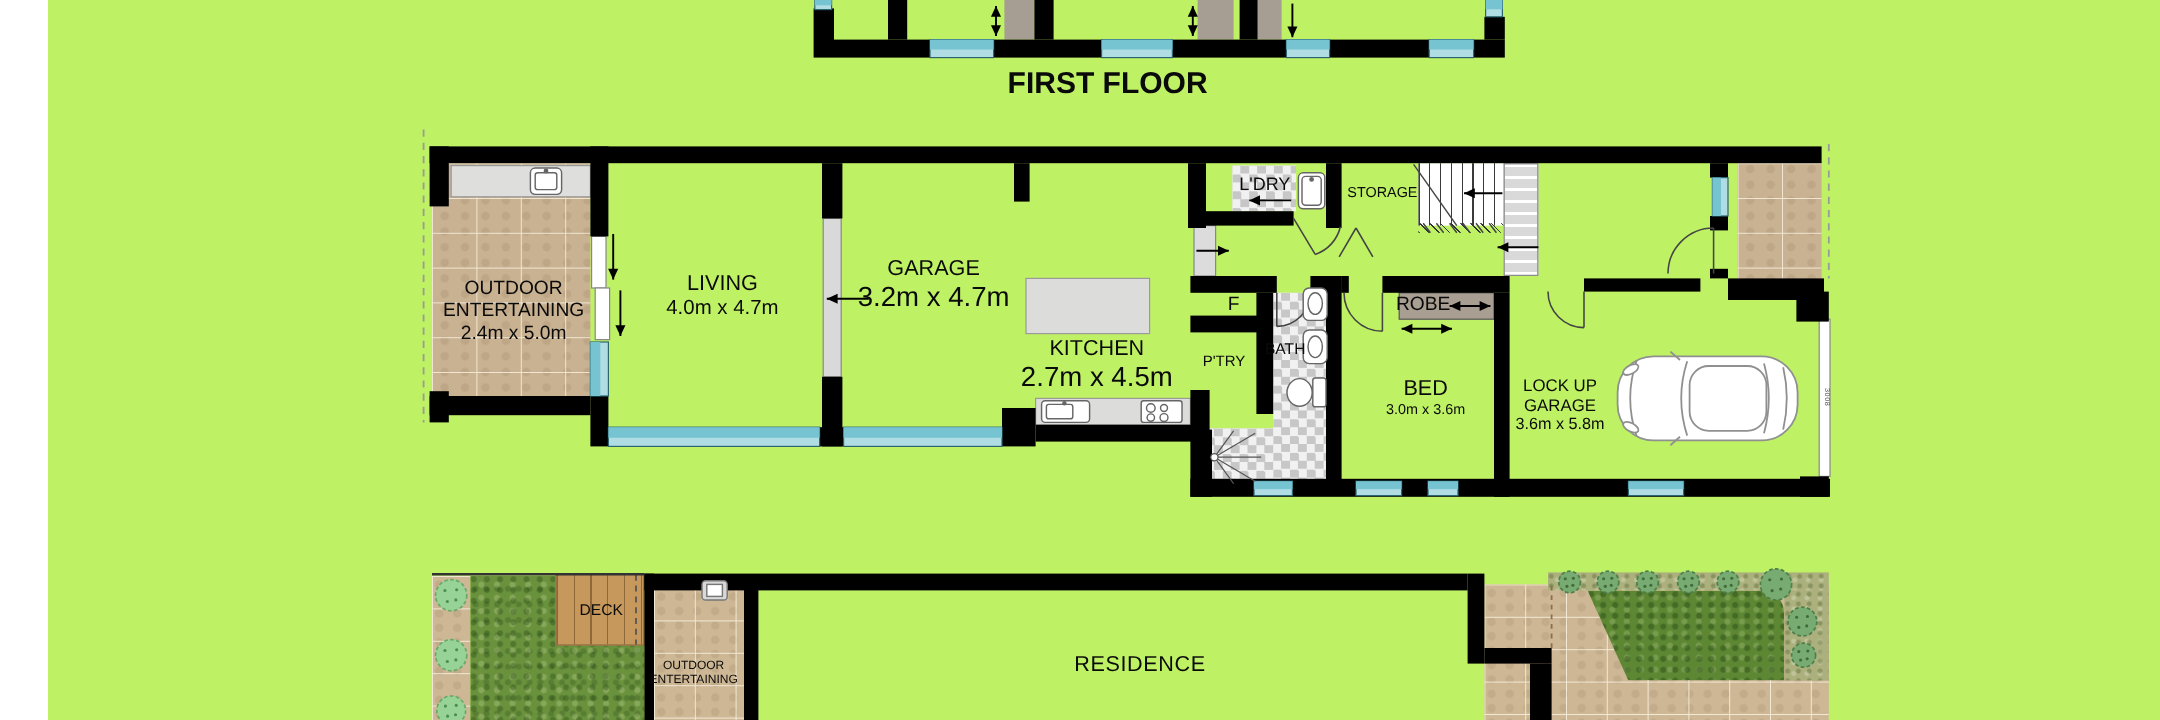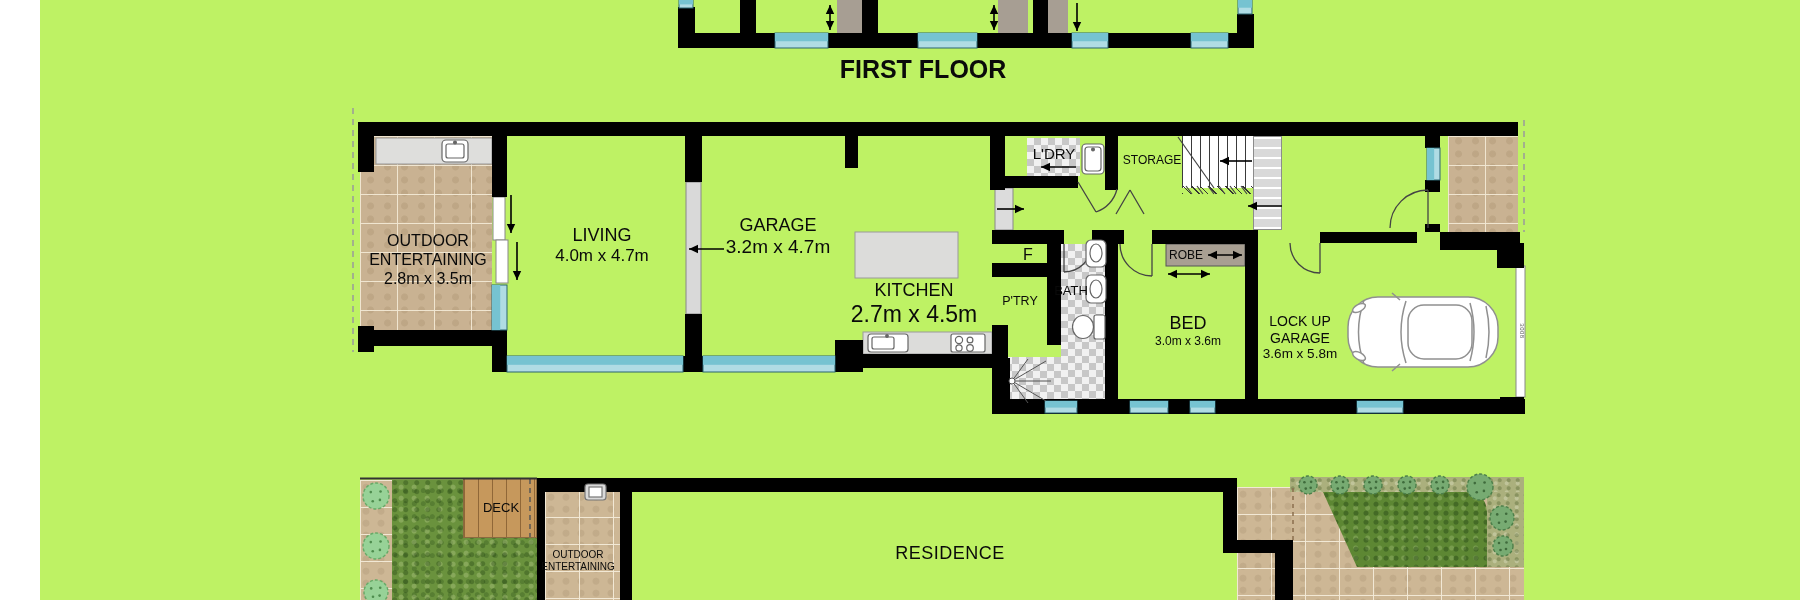--- a/index.html
+++ b/index.html
@@ -406,44 +406,44 @@
           <circle cx="1460.5" cy="550" r="1.3" fill="#3f6b3c"></circle>
           <circle cx="1466" cy="549" r="1.3" fill="#3f6b3c"></circle>
         </g>
       </g>
   </svg>
 
   <div class="lbl" style="left:883px;top:70px;font-size:25px;font-weight:bold;">FIRST FLOOR</div>
 
   <div class="lbl" style="left:388px;top:260px;font-size:16px;width:132px;">
     <div>OUTDOOR ENTERTAINING</div>
-    <div>2.8m x 3.5m</div>
+    <div>2.4m x 5.0m</div>
   </div>
 
   <div class="lbl" style="left:562px;top:246px;font-size:18px;">
     <div>LIVING</div>
     <div style="font-size:17px;">4.0m x 4.7m</div>
   </div>
 
   <div class="lbl" style="left:738px;top:237px;font-size:18px;">
     <div>GARAGE</div>
-    <div style="font-size:19px;">3.2m x 4.7m</div>
+    <div style="font-size:23px;">3.2m x 4.7m</div>
   </div>
 
   <div class="lbl" style="left:874px;top:304px;font-size:18px;">
     <div>KITCHEN</div>
     <div style="font-size:23px;">2.7m x 4.5m</div>
   </div>
 
   <div class="lbl" style="left:1014px;top:154px;font-size:15px;">L'DRY</div>
   <div class="lbl" style="left:1112px;top:160px;font-size:12px;">STORAGE</div>
   <div class="lbl" style="left:988px;top:255px;font-size:16px;">F</div>
   <div class="lbl" style="left:980px;top:301px;font-size:12.5px;">P'TRY</div>
   <div class="lbl" style="left:1031px;top:291px;font-size:13px;">BATH</div>
-  <div class="lbl" style="left:1146px;top:255px;font-size:12px;">ROBE</div>
+  <div class="lbl" style="left:1146px;top:255px;font-size:16px;">ROBE</div>
 
   <div class="lbl" style="left:1148px;top:331px;font-size:18px;">
     <div>BED</div>
     <div style="font-size:12px;">3.0m x 3.6m</div>
   </div>
 
   <div class="lbl" style="left:1260px;top:337px;font-size:14px;width:92px;">
     <div>LOCK UP GARAGE</div>
     <div style="font-size:13.5px;">3.6m x 5.8m</div>
   </div>

